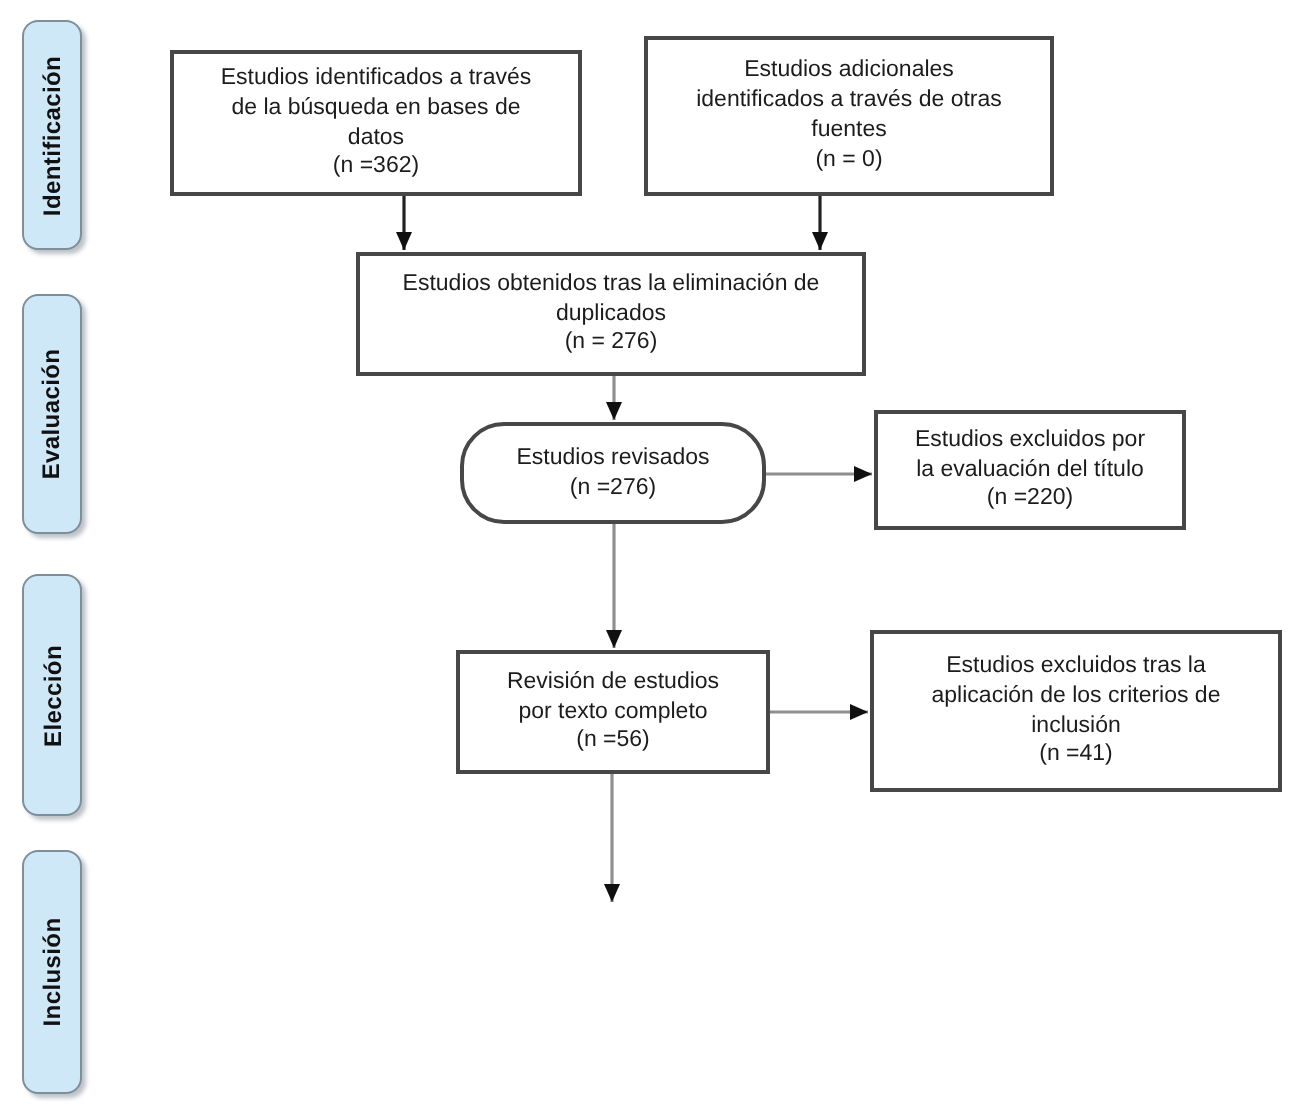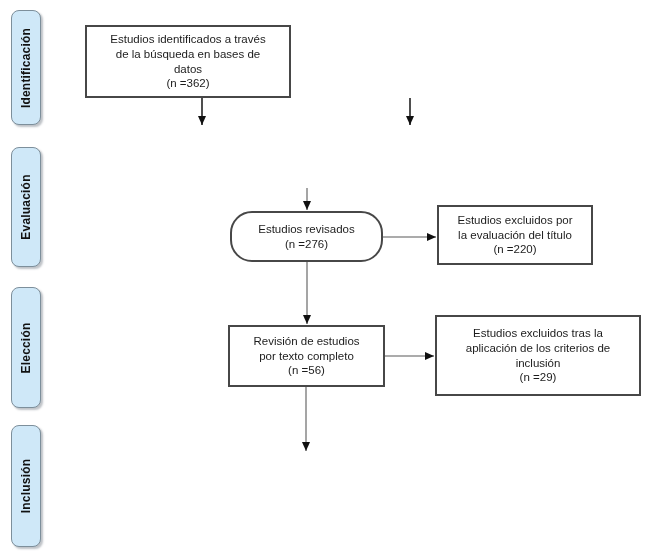--- a/index.html
+++ b/index.html
@@ -91,39 +91,50 @@
   <div class="stage" id="stage-inclusion">
     <span>Inclusión</span>
   </div>
 
   <div class="node" id="node-identified-db">
     <span>Estudios identificados a través
 de la búsqueda en bases de
 datos
 (n =362)</span>
   </div>
+  <div class="node" id="node-identified-other">
+    <span>Estudios adicionales
+identificados a través de otras
+fuentes
+(n = 0)</span>
+  </div>
+  <div class="node" id="node-deduplicated">
+    <span>Estudios obtenidos tras la eliminación de
+duplicados
+(n = 276)</span>
+  </div>
   <div class="node" id="node-screened">
     <span>Estudios revisados
 (n =276)</span>
   </div>
   <div class="node" id="node-excluded-title">
     <span>Estudios excluidos por
 la evaluación del título
 (n =220)</span>
   </div>
   <div class="node" id="node-fulltext-review">
     <span>Revisión de estudios
 por texto completo
 (n =56)</span>
   </div>
   <div class="node" id="node-excluded-criteria">
     <span>Estudios excluidos tras la
 aplicación de los criterios de
 inclusión
-(n =29)</span>
+(n =41)</span>
   </div>
 
   <svg class="arrows" viewBox="0 0 650 558" aria-hidden="true">
     <defs>
       <marker id="ah" markerWidth="10" markerHeight="10" refX="9" refY="4" orient="auto" markerUnits="userSpaceOnUse">
         <path d="M0,0 L9,4 L0,8 z" fill="#101010"></path>
       </marker>
     </defs>
     <line class="lnk dark" x1="202" y1="98" x2="202" y2="125" marker-end="url(#ah)"></line>
     <line class="lnk dark" x1="410" y1="98" x2="410" y2="125" marker-end="url(#ah)"></line>

